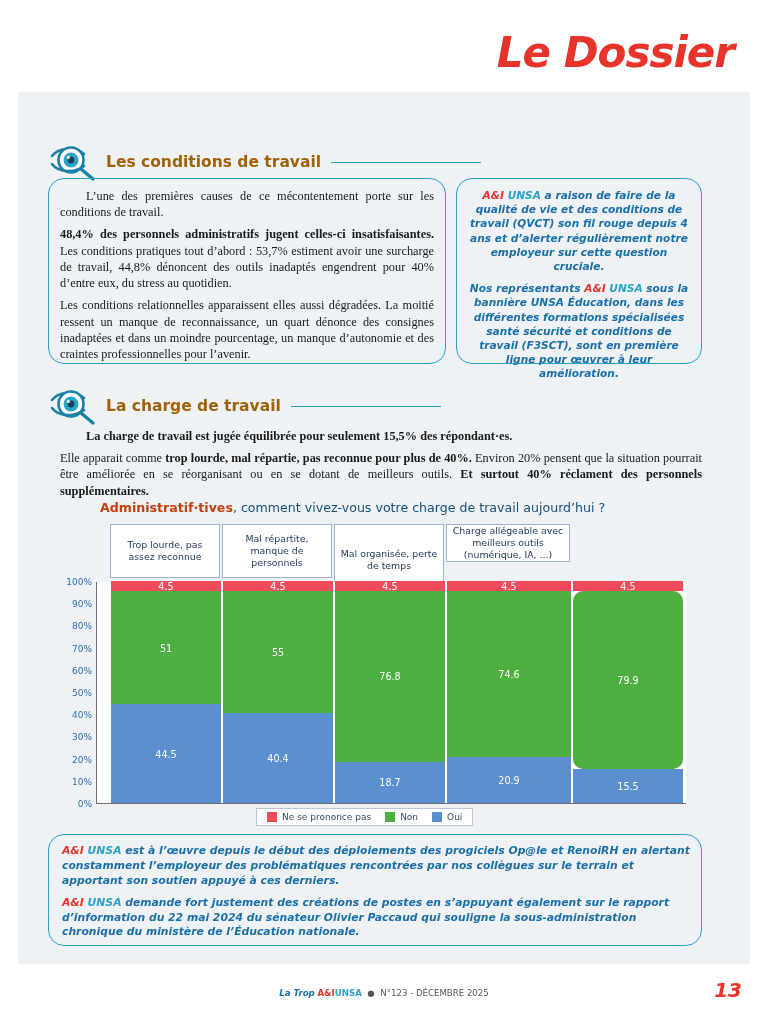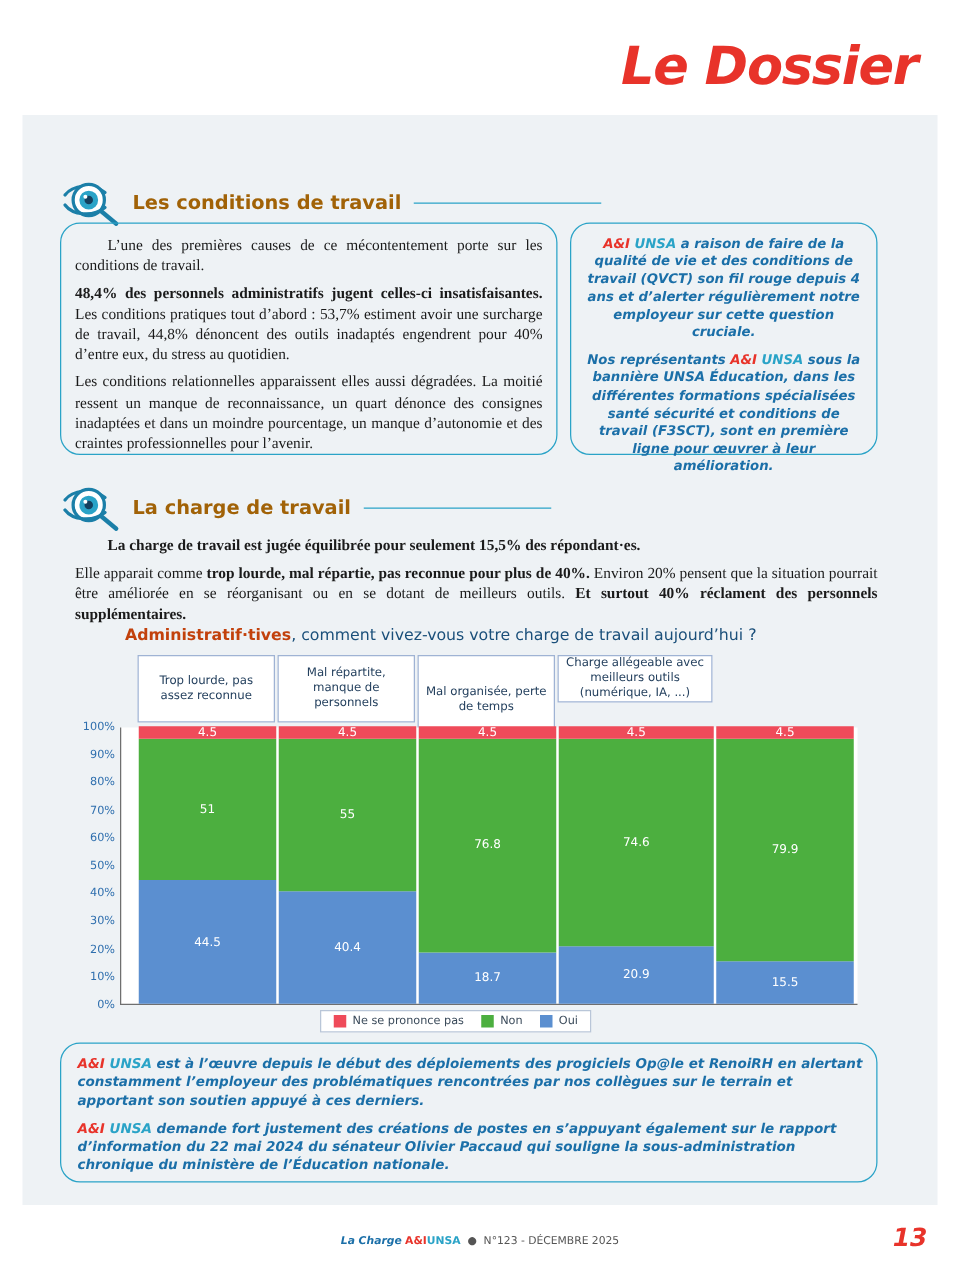--- a/index.html
+++ b/index.html
@@ -282,21 +282,21 @@
       </div>
       <div class="seg nsp" style="bottom:212px; height:10px;">
         <div class="seg-label">4.5</div>
       </div>
     </div>
 
     <div class="bar" style="left:476px; width:110px; height:222px;">
       <div class="seg oui" style="bottom:0; height:34.4px;">
         <div class="seg-label">15.5</div>
       </div>
-      <div class="seg non" style="bottom:34.4px; height:177.6px;">
+      <div class="seg non" style="bottom:34.4px; height:177.6px;border-radius:10px;">
         <div class="seg-label">79.9</div>
       </div>
       <div class="seg nsp" style="bottom:212px; height:10px;">
         <div class="seg-label">4.5</div>
       </div>
     </div>
   </div>
 
   <div class="legend" style="left:256px; top:808px;">
     <span class="item">
@@ -313,20 +313,20 @@
     </span>
   </div>
 
   <div class="rbox" style="left:48px; top:834px; width:654px; height:112px;"></div>
   <div class="footer-box" style="left:62px; top:844px; width:628px;">
     <p><span class="ai">A&amp;I</span> <span class="unsa">UNSA</span><span> est à l’œuvre depuis le début des déploiements des progiciels Op@le et RenoiRH en alertant constamment l’employeur des problématiques rencontrées par nos collègues sur le terrain et apportant son soutien appuyé à ces derniers.</span></p>
     <p><span class="ai">A&amp;I</span> <span class="unsa">UNSA</span><span> demande fort justement des créations de postes en s’appuyant également sur le rapport d’information du 22 mai 2024 du sénateur Olivier Paccaud qui souligne la sous-administration chronique du ministère de l’Éducation nationale.</span></p>
   </div>
 
   <div class="foot-center">
-    <span class="lr">La Charge</span>
+    <span class="lr">La Trop</span>
     <span class="fa">A&amp;I</span><span class="fu">UNSA</span>
     <span>&nbsp;●&nbsp;</span>
     <span>N°123 - DÉCEMBRE 2025</span>
   </div>
   <div class="pagenum">13</div>
 
 </div>
 
 </body></html>

